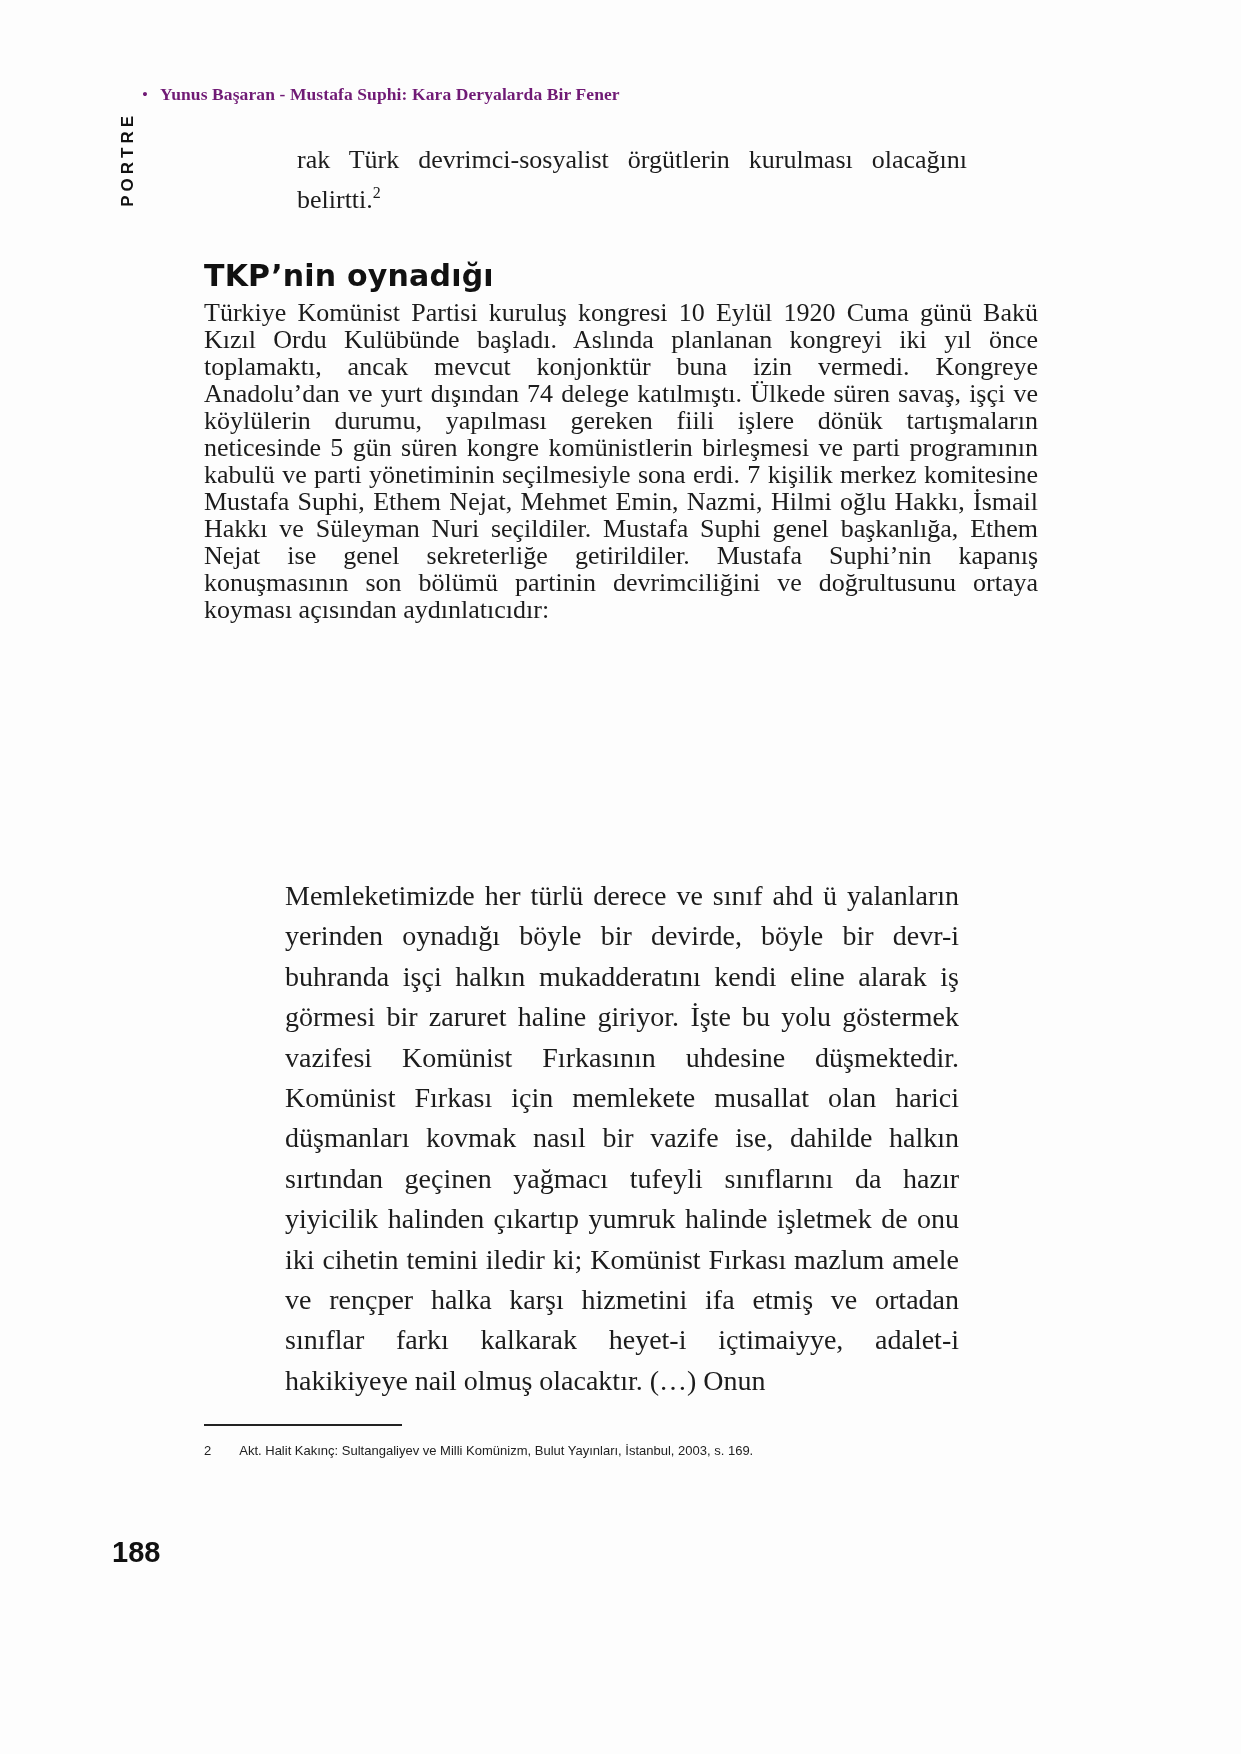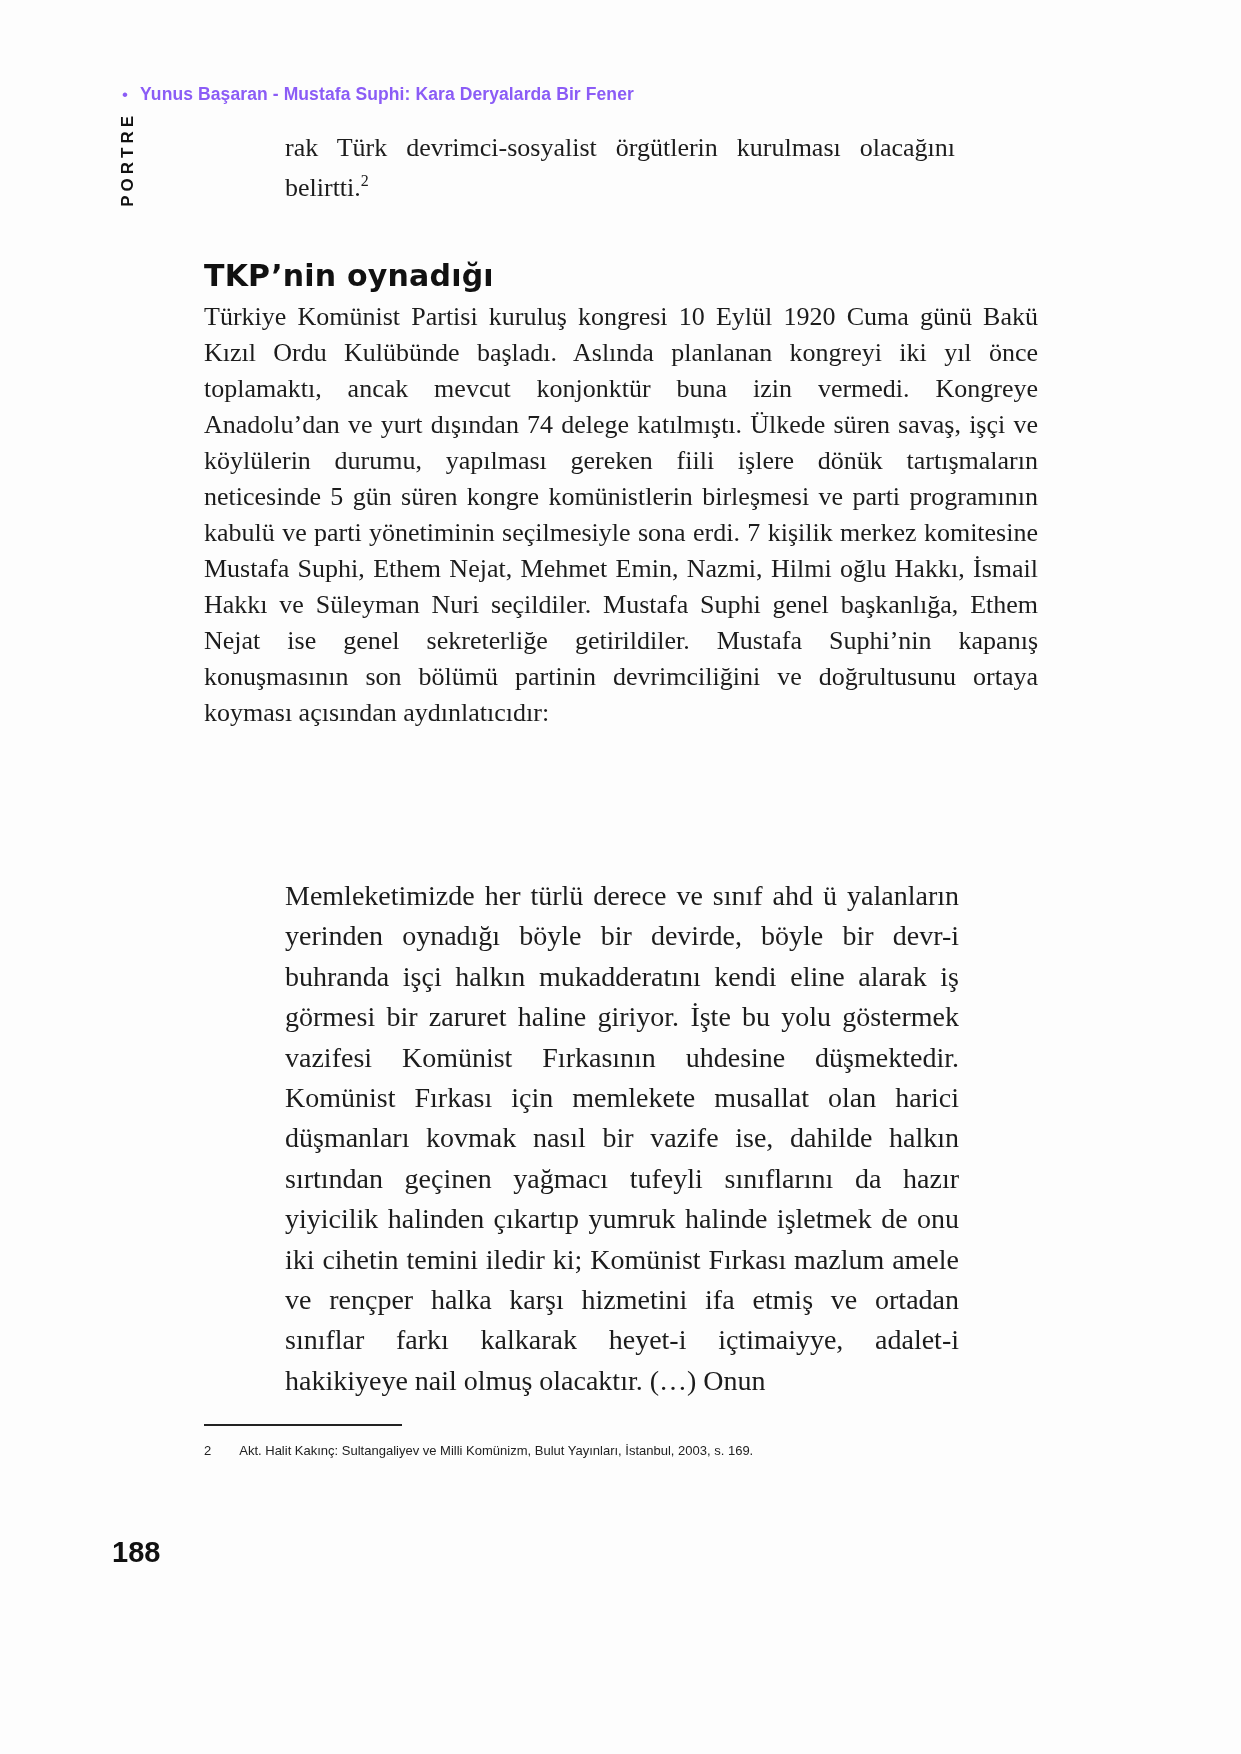--- a/index.html
+++ b/index.html
@@ -17,25 +17,25 @@
   }
   .page {
     position: absolute;
     inset: 0;
     background: #fdfdfd;
   }
   
   .running-head {
     position: absolute;
     top: 84px;
-    left: 122px;
-    font-family: Liberation Sans, sans-serif;
+    left: 142px;
+    font-family: Liberation Serif, serif;
     font-size: 17.5px;
     letter-spacing: 0.1px;
-    color: #8b5cf6;
+    color: #701a75;
     white-space: nowrap;
   }
   .running-head .bullet {
     font-size: 17px;
     margin-right: 12px;
   }
   .running-head .author {
     font-weight: 600;
     font-stretch: condensed;
   }
@@ -54,21 +54,21 @@
     font-size: 17px;
     letter-spacing: 4px;
     color: #111;
   }
   
   .intro {
     position: absolute;
     top: 128px;
     left: 285px;
     width: 670px;
-    margin: 0;
+    margin: 12px;
     font-size: 26px;
     line-height: 40px;
     text-align: justify;
     color: #1c1c1c;
   }
   .intro sup {
     font-size: 16px;
     line-height: 0;
   }
   
@@ -84,21 +84,21 @@
     color: #111;
   }
   
   .body-par {
     position: absolute;
     top: 299px;
     left: 204px;
     width: 834px;
     margin: 0;
     font-size: 26px;
-    line-height: 36px;
+    line-height: 27px;
     text-align: justify;
     color: #1c1c1c;
   }
   
   .quote {
     position: absolute;
     top: 876px;
     left: 285px;
     width: 674px;
     margin: 0;

